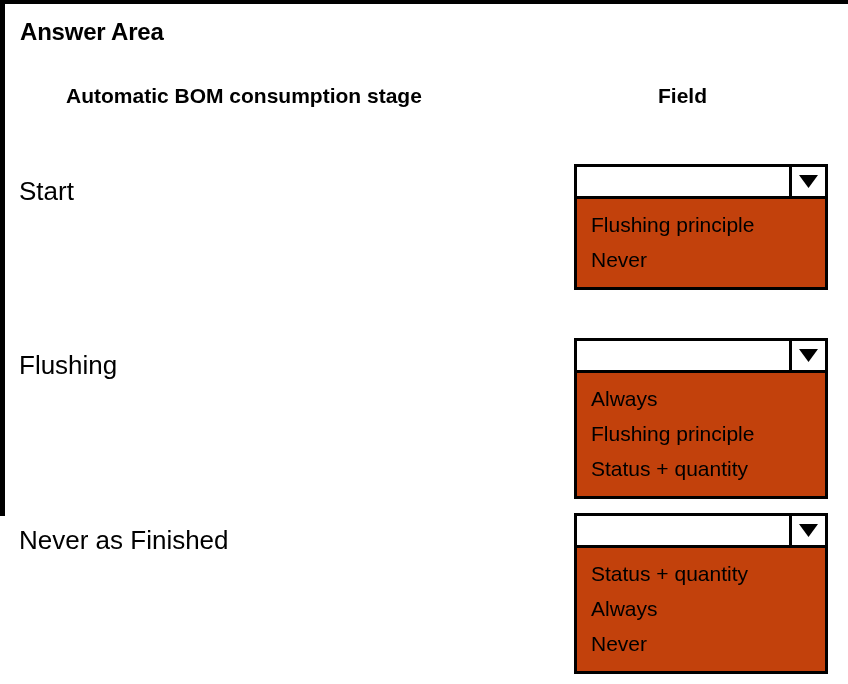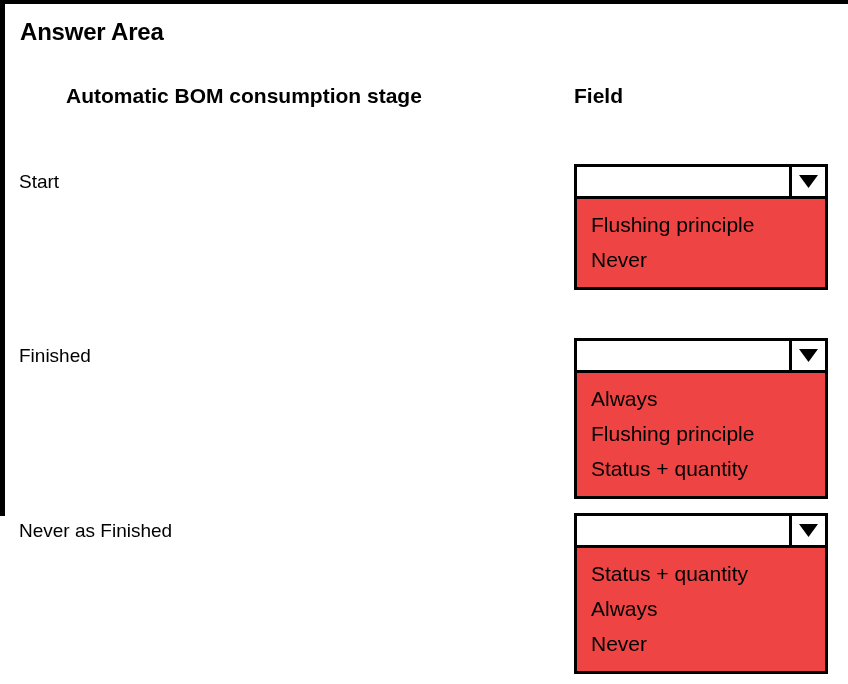--- a/index.html
+++ b/index.html
@@ -41,41 +41,42 @@
     position: absolute;
     font-size: 21px;
     font-weight: bold;
     white-space: nowrap;
   }
   .col-header.stage {
     left: 61px;
     top: 80px;
   }
   .col-header.field {
-    left: 569px;
+    left: 553px;
     top: 80px;
     width: 249px;
+    text-align: center;
   }
 
   
   .row {
     position: absolute;
     left: 0;
     width: 843px;
     height: 0;
   }
   .row-1 { top: 160px; }
   .row-2 { top: 334px; }
   .row-3 { top: 509px; }
 
   .row-label {
     position: absolute;
     left: 14px;
-    top: 4px;
-    font-size: 19px;
+    top: 13px;
+    font-size: 26px;
     white-space: nowrap;
     line-height: 28px;
   }
 
   
   .combo {
     position: absolute;
     left: 569px;
     top: 0;
     width: 254px;
@@ -107,21 +108,21 @@
 
   
   .options {
     position: absolute;
     left: 569px;
     top: 35px;
     width: 254px;
     box-sizing: border-box;
     border: 3px solid #000000;
     border-top: none;
-    background: #ef4444;
+    background: #c2410c;
     padding: 8px 0 10px 0;
   }
   .option {
     font-size: 21px;
     line-height: 35px;
     padding-left: 14px;
     white-space: nowrap;
     overflow: hidden;
   }
 </style>
@@ -145,21 +146,21 @@
           </svg>
       </div>
     </div>
     <div class="options">
       <div class="option">Flushing principle</div>
       <div class="option">Never</div>
     </div>
   </div>
 
   <div class="row row-2">
-    <div class="row-label">Finished</div>
+    <div class="row-label">Flushing</div>
     <div class="combo">
       <div class="combo-value"></div>
       <div class="combo-arrow">
         <svg width="19" height="13" viewBox="0 0 19 13" aria-hidden="true">
             <polygon points="0,0 19,0 9.5,13" fill="#000000"></polygon>
           </svg>
       </div>
     </div>
     <div class="options">
       <div class="option">Always</div>

